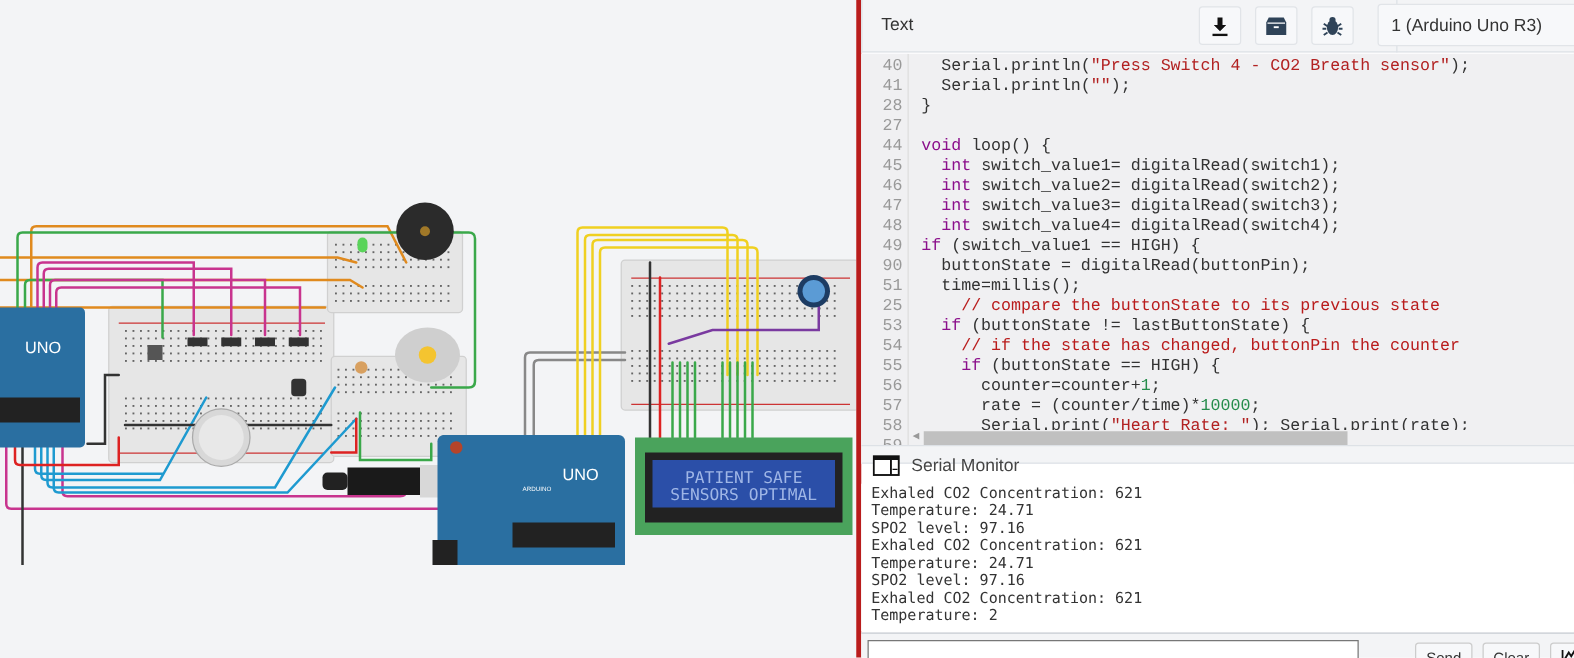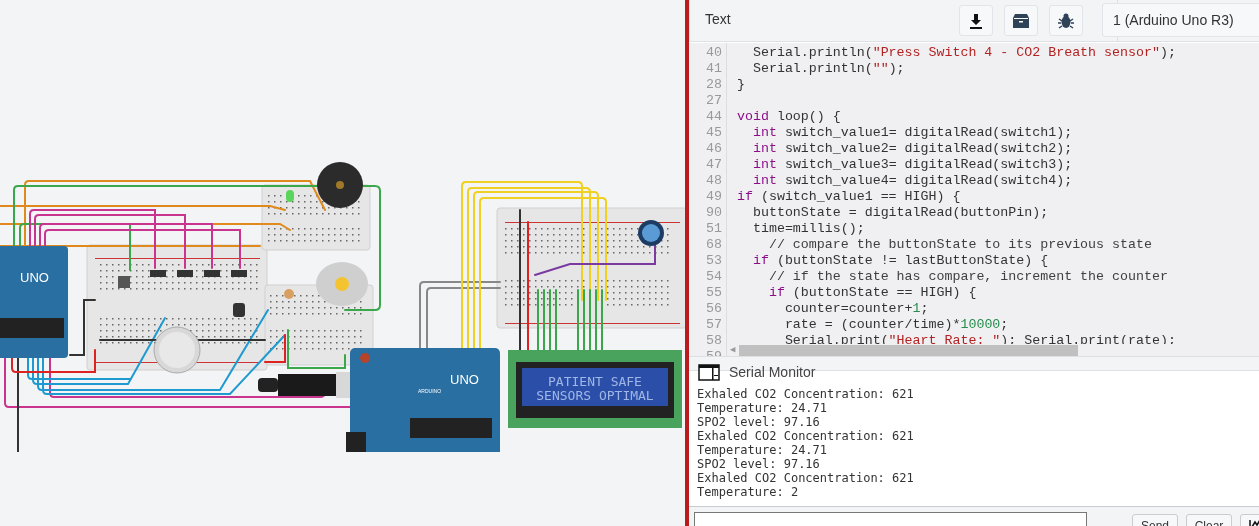--- a/index.html
+++ b/index.html
@@ -11,21 +11,21 @@
   .tb-sep { position: absolute; top: 0; width: 1px; height: 42px; background: #dde1e6; }
   .tb-btn { position: absolute; top: 5px; width: 34px; height: 31px; background: #f7f8fa; border: 1px solid #e1e4e8; border-radius: 3px; display: flex; align-items: center; justify-content: center; cursor: pointer; }
   .tb-select { position: absolute; left: 413px; top: 3px; width: 170px; height: 34px; background: #f7f8fa; border: 1px solid #e1e4e8; border-radius: 3px; font-size: 14px; color: #333; padding: 8px 0 0 10px; }
   .code { position: absolute; left: 0; top: 43px; width: 574px; height: 313px; background: #f0f0f2; overflow: hidden; font-family: "Liberation Mono", monospace; font-size: 13.3px; }
   .gutter { position: absolute; left: 0; top: 0; width: 38px; height: 313px; background: #f0f0f2; border-right: 1px solid #ddd; }
   .line { position: absolute; left: 0; height: 16px; white-space: pre; line-height: 16px; }
   .ln { position: absolute; left: 0; width: 33px; text-align: right; color: #999; }
   .lc { position: absolute; left: 48px; color: #333; }
   .kw { color: #8b0f8b; }
   .str { color: #b22222; }
-  .cm { color: #404040; }
+  .cm { color: #b91c1c; }
   .num { color: #268c4c; }
   .hscroll { position: absolute; left: 40px; top: 301px; width: 525px; height: 12px; background: #f0f0f2; }
   .hthumb { position: absolute; left: 10px; top: 1px; width: 339px; height: 11px; background: #c0c0c0; }
   .harrow { position: absolute; left: 1px; top: 0; font-size: 9px; color: #999; }
   .sm-head { position: absolute; left: 0; top: 356px; width: 574px; height: 15px; background: #f3f4f6; border-top: 1px solid #dde1e6; border-bottom: 1px solid #dde1e6; }
   .sm-title { position: absolute; left: 40px; top: 7px; font-size: 14px; color: #444; }
   .sm-out { position: absolute; left: 0; top: 387px; width: 574px; height: 118px; background: #fff; padding: 0 0 0 8px; font-family: "DejaVu Sans Mono", monospace; font-size: 12px; color: #333; overflow: hidden; }
   .sm-out div { height: 14px; line-height: 14px; }
   .sm-bottom { position: absolute; left: 0; top: 506px; width: 574px; height: 20px; background: #f3f4f6; border-top: 1px solid #c8ccd2; }
   .sm-input { position: absolute; left: 5px; top: 5px; width: 393px; height: 22px; background: #fff; border: 1px solid #777; }
@@ -980,23 +980,23 @@
         <div class="line" style="top: 34px;"><span class="ln">28</span><span class="lc">}</span></div>
         <div class="line" style="top: 50px;"><span class="ln">27</span><span class="lc"></span></div>
         <div class="line" style="top: 66px;"><span class="ln">44</span><span class="lc"><span class="kw">void</span> loop() {</span></div>
         <div class="line" style="top: 82px;"><span class="ln">45</span><span class="lc">  <span class="kw">int</span> switch_value1= digitalRead(switch1);</span></div>
         <div class="line" style="top: 98px;"><span class="ln">46</span><span class="lc">  <span class="kw">int</span> switch_value2= digitalRead(switch2);</span></div>
         <div class="line" style="top: 114px;"><span class="ln">47</span><span class="lc">  <span class="kw">int</span> switch_value3= digitalRead(switch3);</span></div>
         <div class="line" style="top: 130px;"><span class="ln">48</span><span class="lc">  <span class="kw">int</span> switch_value4= digitalRead(switch4);</span></div>
         <div class="line" style="top: 146px;"><span class="ln">49</span><span class="lc"><span class="kw">if</span> (switch_value1 == HIGH) {</span></div>
         <div class="line" style="top: 162px;"><span class="ln">90</span><span class="lc">  buttonState = digitalRead(buttonPin);</span></div>
         <div class="line" style="top: 178px;"><span class="ln">51</span><span class="lc">  time=millis();</span></div>
-        <div class="line" style="top: 194px;"><span class="ln">68</span><span class="lc">    <span class="cm">// compare the buttonState to its previous state</span></span></div>
+        <div class="line" style="top: 194px;"><span class="ln">25</span><span class="lc">    <span class="cm">// compare the buttonState to its previous state</span></span></div>
         <div class="line" style="top: 210px;"><span class="ln">53</span><span class="lc">  <span class="kw">if</span> (buttonState != lastButtonState) {</span></div>
-        <div class="line" style="top: 226px;"><span class="ln">54</span><span class="lc">    <span class="cm">// if the state has compare, increment the counter</span></span></div>
+        <div class="line" style="top: 226px;"><span class="ln">54</span><span class="lc">    <span class="cm">// if the state has changed, buttonPin the counter</span></span></div>
         <div class="line" style="top: 242px;"><span class="ln">55</span><span class="lc">    <span class="kw">if</span> (buttonState == HIGH) {</span></div>
         <div class="line" style="top: 258px;"><span class="ln">56</span><span class="lc">      counter=counter+<span class="num">1</span>;</span></div>
         <div class="line" style="top: 274px;"><span class="ln">57</span><span class="lc">      rate = (counter/time)*<span class="num">10000</span>;</span></div>
         <div class="line" style="top: 290px;"><span class="ln">58</span><span class="lc">      Serial.print(<span class="str">"Heart Rate: "</span>); Serial.print(rate);</span></div>
         <div class="line" style="top: 306px;"><span class="ln">59</span><span class="lc"></span></div>
       </div>
     <div class="hscroll">
       <span class="harrow">◀</span>
       <div class="hthumb"></div>
     </div>

